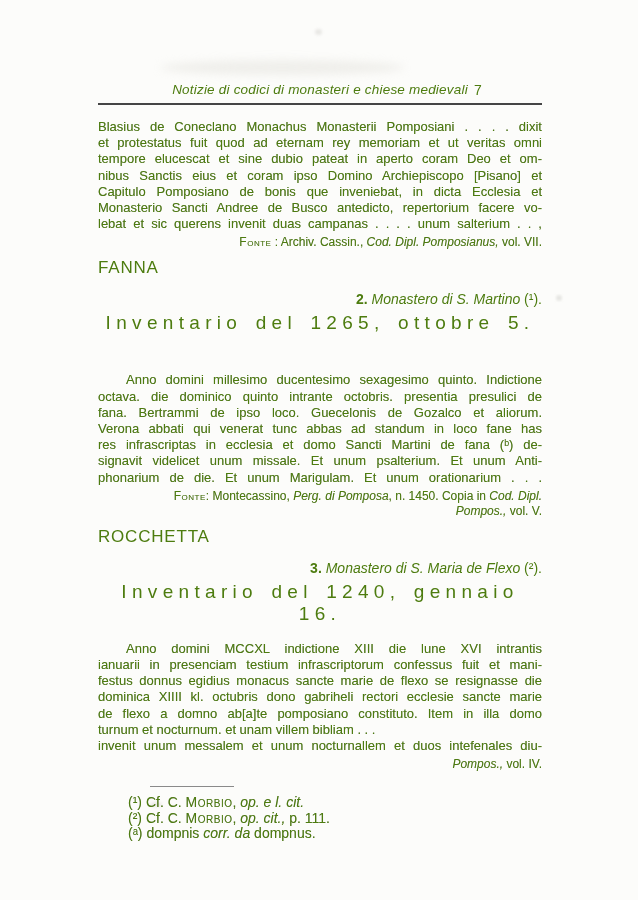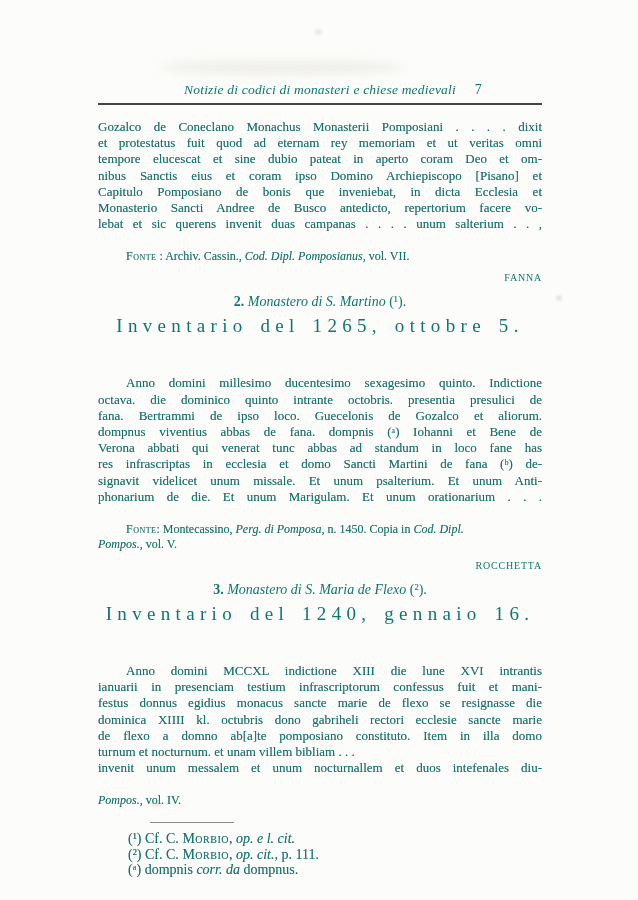--- a/index.html
+++ b/index.html
@@ -3,48 +3,48 @@
 <meta charset="utf-8">
 <title>Scanned page</title>
 <style>
   html,body{margin:0;padding:0;background:#e9e9e7;}
   .page{
     position:relative;
     width:638px;height:900px;
     margin:0 auto;
     background:#fcfcfa;
     overflow:hidden;
-    font-family:Liberation Serif, serif;
-    color:#0f766e;
+    font-family:Liberation Sans, sans-serif;
+    color:#4d7c0f;
     -webkit-font-smoothing:antialiased;
   }
   .artifact{position:absolute;border-radius:50%;pointer-events:none;}
   .a1{left:160px;top:60px;width:245px;height:15px;background:#e7e6e1;filter:blur(4px);opacity:.6;}
   .a2{left:315px;top:29px;width:7px;height:6px;background:#dddcd8;filter:blur(1.5px);opacity:.65;}
   .a3{left:556px;top:295px;width:6px;height:6px;background:#d9d9d5;filter:blur(1px);opacity:.6;}
   .a4{left:150px;top:802px;width:12px;height:5px;background:#e1e0dc;filter:blur(1.5px);opacity:.65;}
 
   .content{position:absolute;left:98px;top:82px;width:444px;}
 
   .running-head{position:relative;height:18px;font-style:italic;font-size:13.5px;text-align:center;letter-spacing:.2px;}
   .rh-page{position:absolute;right:60px;top:0;font-style:normal;font-size:14px;}
   .head-rule{border:0;border-top:2px solid #454545;margin:3px 0 14px 0;}
 
   .para{font-size:13px;line-height:16.2px;text-shadow:0 0 .3px rgba(0,0,0,.35);}
   .tline{text-align:justify;text-align-last:justify;text-justify:inter-word;white-space:nowrap;}
   .tline.lastline{text-align-last:left;}
   .para.fill-last .tline.lastline{text-align-last:justify;}
   .para.indent-first .tline.indent{text-indent:28px;margin-top:43px;}
 
-  .fonte{font-size:12px;line-height:15px;margin-top:17px;text-shadow:0 0 .3px rgba(0,0,0,.3);}
+  .fonte{font-size:12px;line-height:15px;margin-top:3px;text-shadow:0 0 .3px rgba(0,0,0,.3);text-align:right;}
   .f-line{white-space:nowrap;}
   .f-first{text-indent:28px;}
 
-  .sect-head{text-align:right;font-size:10px;letter-spacing:.8px;margin-top:8px;height:17px;}
-  .sub-head{text-align:center;font-size:14px;margin-top:5px;height:18px;}
+  .sect-head{text-align:left;font-size:17px;letter-spacing:.8px;margin-top:8px;height:17px;}
+  .sub-head{text-align:right;font-size:14px;margin-top:16px;height:18px;}
   .sub-head .num{font-weight:bold;}
   .sub-head .ttl{font-style:italic;}
   .inventario{text-align:center;font-size:19px;letter-spacing:.28em;word-spacing:.15em;margin:3px 0 6px 0;height:17px;}
 
   .fn-sep{border:0;border-top:1px solid #8a8a8a;width:84px;margin:14px 0 8px 52px;}
   .footnotes{margin-left:30px;font-size:14px;line-height:15.5px;text-shadow:0 0 .3px rgba(0,0,0,.3);}
   .fn-line{white-space:nowrap;}
 
   .sc{font-variant-caps:small-caps;letter-spacing:.5px;}
   .it{font-style:italic;}
@@ -57,42 +57,41 @@
   <div class="artifact a2"></div>
   <div class="artifact a3"></div>
   <div class="artifact a4"></div>
 
   <div class="content">
 
     <div class="running-head"><span class="rh-title">Notizie di codici di monasteri e chiese medievali</span><span class="rh-page">7</span></div>
     <hr class="head-rule">
 
     <div class="para fill-last">
-        <div class="tline indent">Gozalco de Coneclano Monachus Monasterii Pomposiani . . . . dixit</div>
+        <div class="tline indent">Blasius de Coneclano Monachus Monasterii Pomposiani . . . . dixit</div>
         <div class="tline">et protestatus fuit quod ad eternam rey memoriam et ut veritas omni</div>
         <div class="tline">tempore elucescat et sine dubio pateat in aperto coram Deo et om-</div>
         <div class="tline">nibus Sanctis eius et coram ipso Domino Archiepiscopo [Pisano] et</div>
         <div class="tline">Capitulo Pomposiano de bonis que inveniebat, in dicta Ecclesia et</div>
         <div class="tline">Monasterio Sancti Andree de Busco antedicto, repertorium facere vo-</div>
         <div class="tline lastline">lebat et sic querens invenit duas campanas . . . . unum salterium . . ,</div>
       </div>
 
     <div class="fonte">
         <div class="f-line f-first"><span class="sc">Fonte</span><span> : Archiv. Cassin., </span><span class="it">Cod. Dipl. Pomposianus,</span><span> vol. VII.</span></div>
       </div>
 
     <div class="sect-head">FANNA</div>
     <div class="sub-head"><span class="num">2.</span><span class="ttl"> Monastero di S. Martino </span><span class="ref">(¹).</span></div>
     <div class="inventario">Inventario del 1265, ottobre 5.</div>
 
     <div class="para fill-last indent-first">
         <div class="tline indent">Anno domini millesimo ducentesimo sexagesimo quinto. Indictione</div>
         <div class="tline">octava. die dominico quinto intrante octobris. presentia presulici de</div>
         <div class="tline">fana. Bertrammi de ipso loco. Guecelonis de Gozalco et aliorum.</div>
-        <div class="tline">dompnus viventius abbas de fana. dompnis (ᵃ) Iohanni et Bene de</div>
         <div class="tline">Verona abbati qui venerat tunc abbas ad standum in loco fane has</div>
         <div class="tline">res infrascriptas in ecclesia et domo Sancti Martini de fana (ᵇ) de-</div>
         <div class="tline">signavit videlicet unum missale. Et unum psalterium. Et unum Anti-</div>
         <div class="tline lastline">phonarium de die. Et unum Marigulam. Et unum orationarium . . .</div>
       </div>
 
     <div class="fonte">
         <div class="f-line f-first"><span class="sc">Fonte</span><span>: Montecassino, </span><span class="it">Perg. di Pomposa</span><span>, n. 1450. Copia in </span><span class="it">Cod. Dipl.</span></div>
         <div class="f-line"><span class="it">Pompos.,</span><span> vol. V.</span></div>
       </div>

